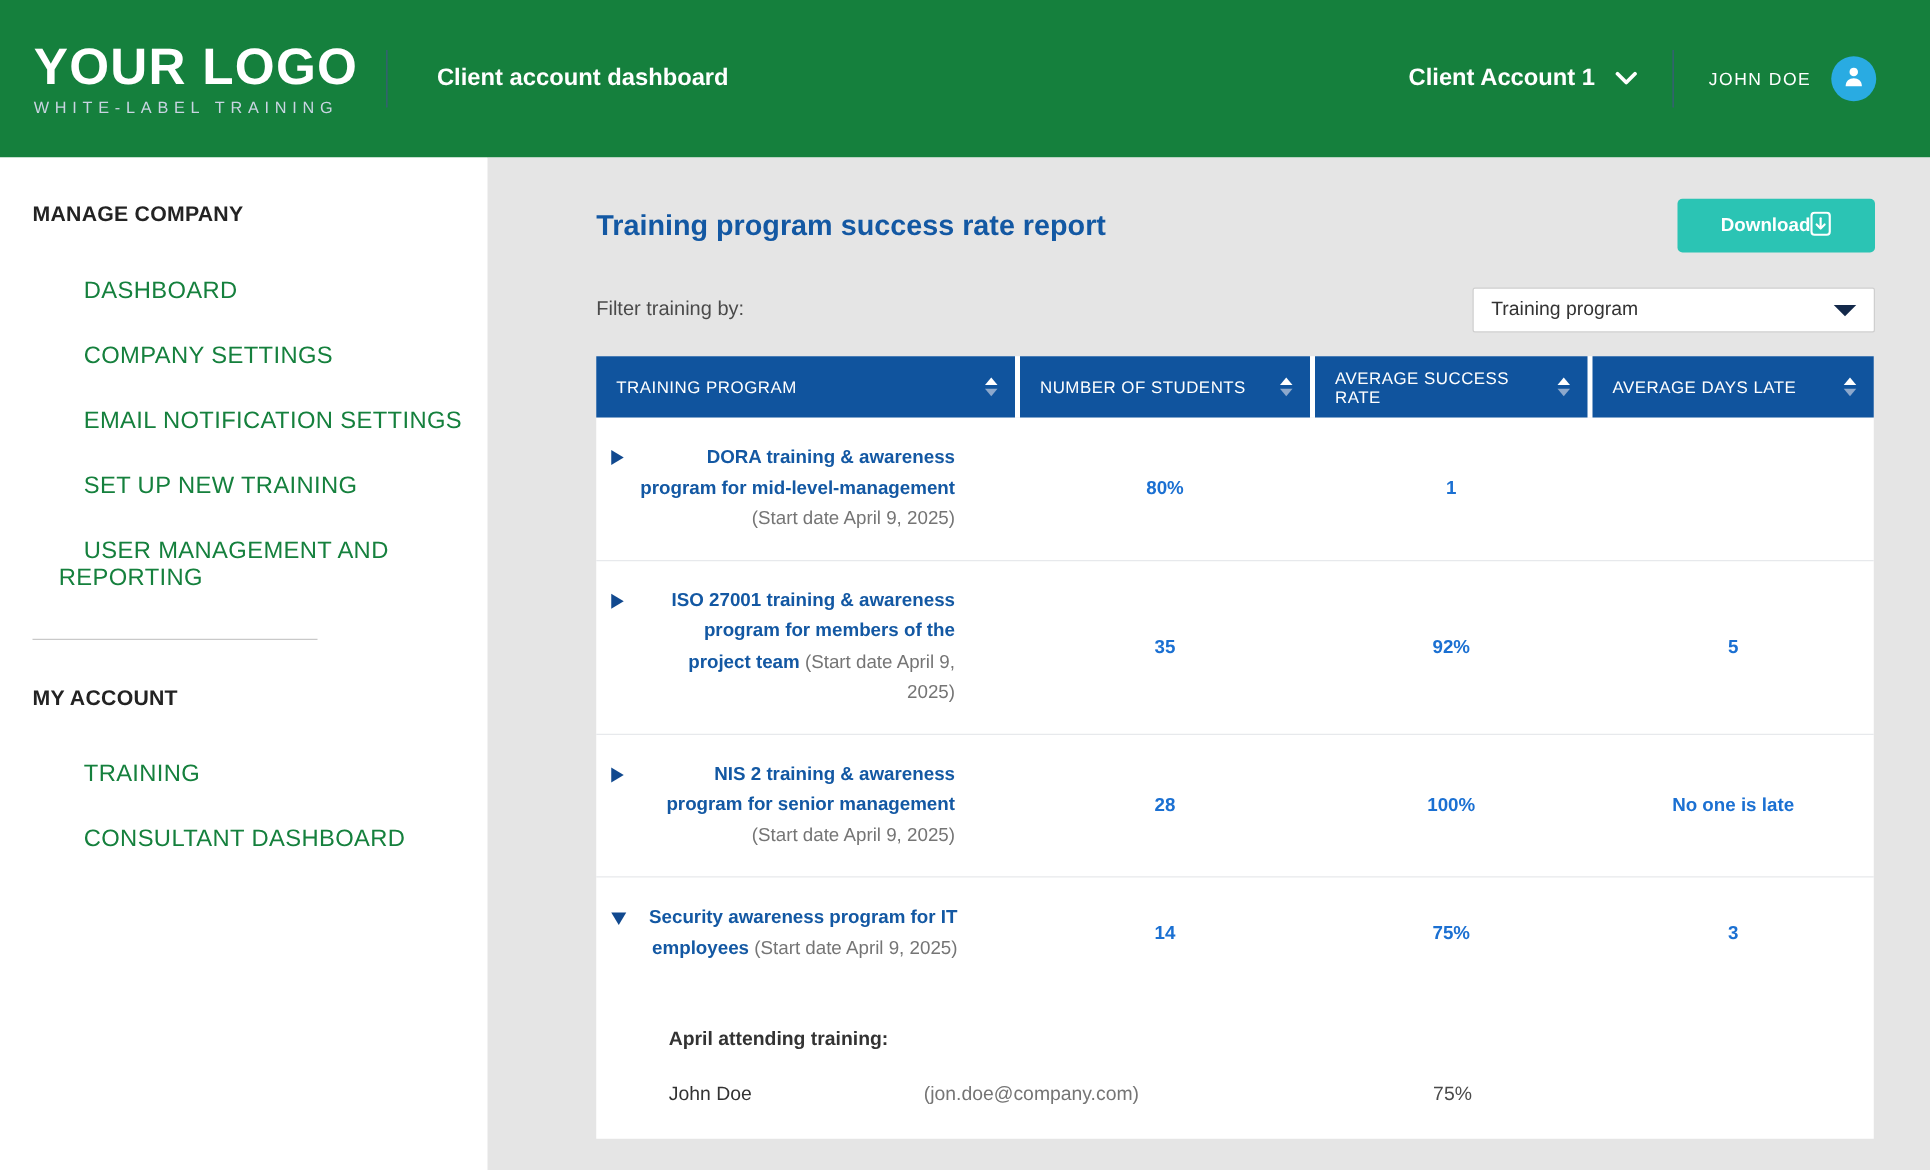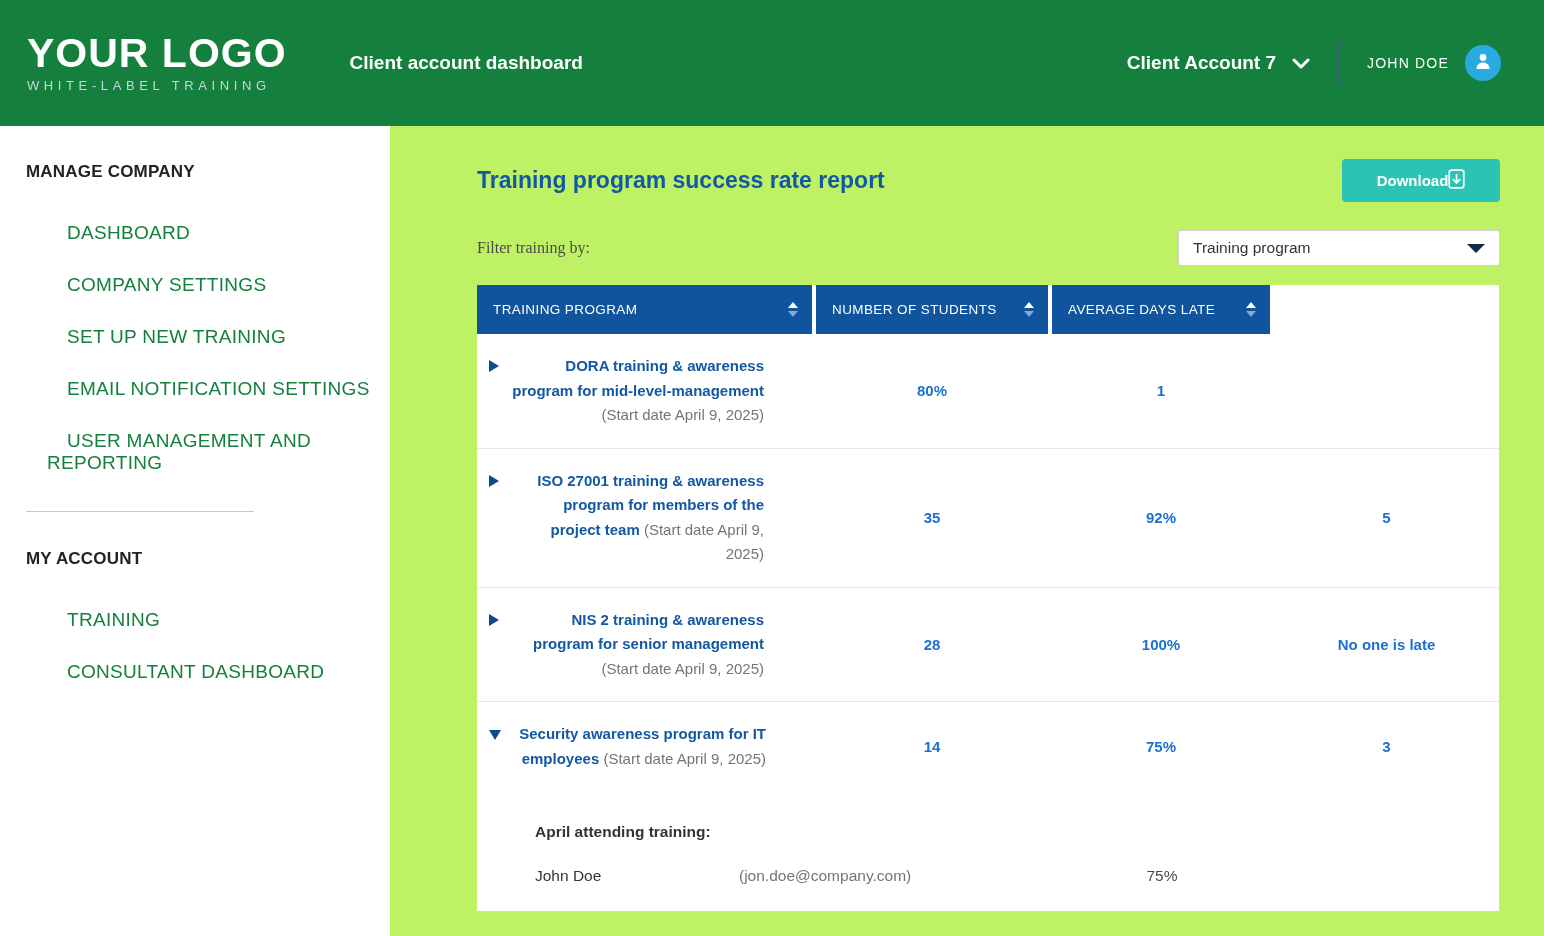--- a/index.html
+++ b/index.html
@@ -27,32 +27,32 @@
   .content { display:flex; height:810px; }
   .sidebar { width:390px; background:#fff; padding:36px 0 0 26px; flex:none; }
   .side-title { font-size:17px; font-weight:bold; color:#232323; letter-spacing:0.2px; }
   .side-list { list-style:none; margin:40px 0 0 21px; }
   .side-list li { margin-bottom:30px; }
   .side-list a { color:#15803d; font-size:19px; letter-spacing:0.3px;
                  text-decoration:none; cursor:pointer;margin-left:20px; }
   .side-div { width:228px; height:1px; background:#C9C9C9; margin:37px 0 0 0; border:0; }
   .side-title.second { margin-top:37px; }
 
-  .main { flex:1; background:#bef264; padding:0 44px 0 87px; }
+  .main { flex:1; background:#e5e5e5; padding:0 44px 0 87px; }
 
   
   .title-row { margin-top:33px; display:flex; justify-content:space-between; align-items:center; }
   .page-h1 { color:#1358A3; font-size:23px; font-weight:bold; }
   .dl-btn { width:158px; height:43px; background:#2BC4B4; border:none; border-radius:4px;
             color:#fff; font-size:15px; font-weight:bold; font-family:inherit;
             display:flex; align-items:center; justify-content:center; cursor:pointer; }
 
   
   .filter-row { margin-top:28px; display:flex; justify-content:space-between; align-items:center; }
-  .filter-label { font-size:16px; color:#4A4A4A;font-family:Liberation Serif, serif; }
+  .filter-label { font-size:16px; color:#4A4A4A; }
   .dropdown { width:322px; height:36px; background:#fff; border:1px solid #CFCFCF;
               border-radius:2px; display:flex; align-items:center; justify-content:space-between;
               padding:0 14px; font-size:15.5px; color:#333; cursor:pointer; }
   .dd-caret { width:0; height:0; border-left:9px solid transparent;
               border-right:9px solid transparent; border-top:9px solid #13294A; }
 
   
   .table { margin-top:19px; width:1022px; }
   .thead { display:grid; grid-template-columns:335px 232px 218px 225px; column-gap:4px;
            background:#fff; }
@@ -92,21 +92,21 @@
 
 <header class="topbar">
   <div class="logo">
     <span class="logo-title">YOUR LOGO</span>
     <span class="logo-sub">WHITE-LABEL TRAINING</span>
   </div>
   <div class="vdiv left"></div>
   <div class="dash-title">Client account dashboard</div>
   <div class="top-spacer"></div>
   <div class="account">
-    <span>Client Account 7</span>
+    <span>Client Account 1</span>
     <span>
       <svg width="18" height="11" viewBox="0 0 18 11">
           <polyline points="2,2 9,9 16,2" fill="none" stroke="#fff" stroke-width="3" stroke-linecap="round" stroke-linejoin="round"></polyline>
         </svg>
     </span>
   </div>
   <div class="vdiv right"></div>
   <div class="username">JOHN DOE</div>
   <div class="avatar">
     <span>
@@ -118,22 +118,22 @@
   </div>
 </header>
 
 <div class="content">
 
   <nav class="sidebar">
     <div class="side-title">MANAGE COMPANY</div>
     <ul class="side-list">
       <li><a>DASHBOARD</a></li>
       <li><a>COMPANY SETTINGS</a></li>
+      <li><a>EMAIL NOTIFICATION SETTINGS</a></li>
       <li><a>SET UP NEW TRAINING</a></li>
-      <li><a>EMAIL NOTIFICATION SETTINGS</a></li>
       <li><a>USER MANAGEMENT AND REPORTING</a></li>
     </ul>
     <hr class="side-div">
     <div class="side-title second">MY ACCOUNT</div>
     <ul class="side-list">
       <li><a>TRAINING</a></li>
       <li><a>CONSULTANT DASHBOARD</a></li>
     </ul>
   </nav>
 
@@ -170,20 +170,27 @@
             </span>
         </div>
         <div class="th">
           <span>NUMBER OF STUDENTS</span>
           <span class="sort">
               <span class="up"></span>
               <span class="dn"></span>
             </span>
         </div>
         <div class="th">
+          <span>AVERAGE SUCCESS RATE</span>
+          <span class="sort">
+              <span class="up"></span>
+              <span class="dn"></span>
+            </span>
+        </div>
+        <div class="th">
           <span>AVERAGE DAYS LATE</span>
           <span class="sort">
               <span class="up"></span>
               <span class="dn"></span>
             </span>
         </div>
       </div>
 
       <div class="tbody">
 

